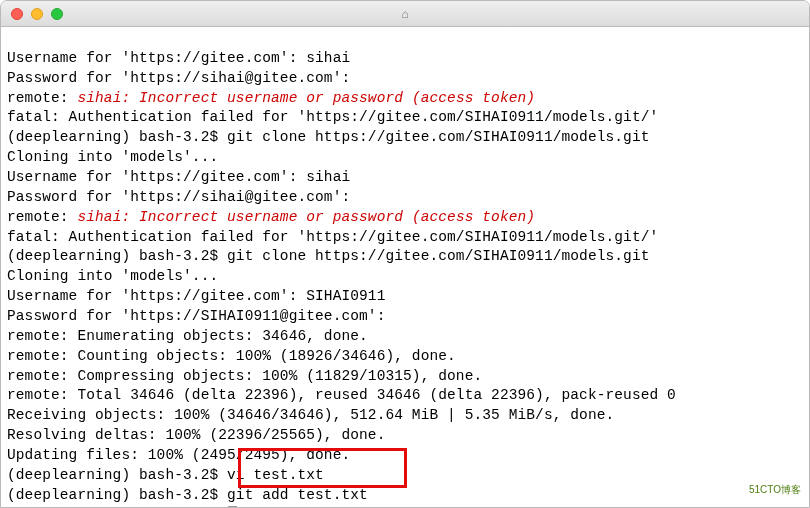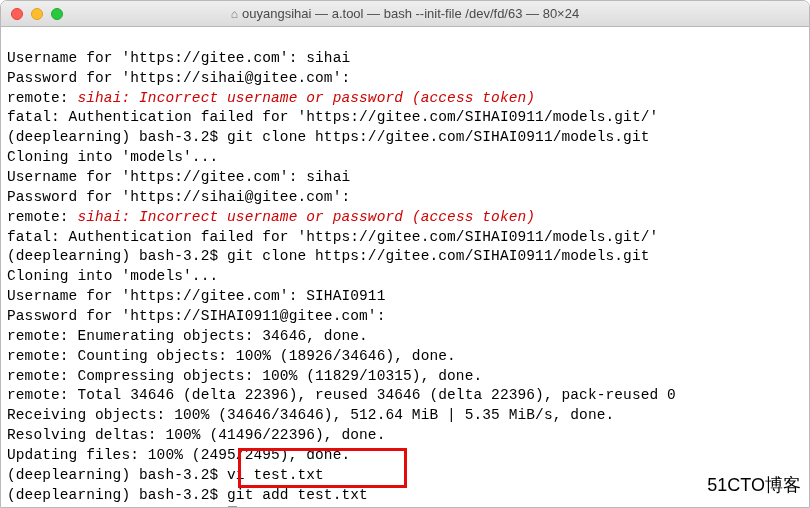--- a/index.html
+++ b/index.html
@@ -64,38 +64,37 @@
       margin-left:1px;
     }
     .highlight-box {
       position:absolute;
       border:3px solid #e40b0b;
       pointer-events:none;
     }
     .watermark {
       position:absolute;
       right:8px; bottom:10px;
-      color:#000000;
+      color:#4d7c0f;
       font-family: sans-serif;
-      font-size:18px;
+      font-size:10px;
       pointer-events:none;
     }
   </style>
 </head>
 <body>
 
 <div class="titlebar">
   <div class="traffic">
     <div class="dot red"></div>
     <div class="dot yellow"></div>
     <div class="dot green"></div>
   </div>
   <div class="title-center">
     <span class="home-icon">⌂</span>
-    <span>ouyangsihai — a.tool — bash --init-file /dev/fd/63 — 80×24</span>
   </div>
 </div>
 
 <div class="terminal">
 <span>Username for 'https://gitee.com': sihai</span>
 <span>Password for 'https://sihai@gitee.com': </span>
 <span><span>remote: </span><span class="red-text">sihai: Incorrect username or password (access token)</span></span>
 <span>fatal: Authentication failed for 'https://gitee.com/SIHAI0911/models.git/'</span>
 <span>(deeplearning) bash-3.2$ git clone https://gitee.com/SIHAI0911/models.git</span>
 <span>Cloning into 'models'...</span>
@@ -105,21 +104,21 @@
 <span>fatal: Authentication failed for 'https://gitee.com/SIHAI0911/models.git/'</span>
 <span>(deeplearning) bash-3.2$ git clone https://gitee.com/SIHAI0911/models.git</span>
 <span>Cloning into 'models'...</span>
 <span>Username for 'https://gitee.com': SIHAI0911</span>
 <span>Password for 'https://SIHAI0911@gitee.com': </span>
 <span>remote: Enumerating objects: 34646, done.</span>
 <span>remote: Counting objects: 100% (18926/34646), done.</span>
 <span>remote: Compressing objects: 100% (11829/10315), done.</span>
 <span>remote: Total 34646 (delta 22396), reused 34646 (delta 22396), pack-reused 0</span>
 <span>Receiving objects: 100% (34646/34646), 512.64 MiB | 5.35 MiB/s, done.</span>
-<span>Resolving deltas: 100% (41496/22396), done.</span>
+<span>Resolving deltas: 100% (22396/25565), done.</span>
 <span>Updating files: 100% (2495/2495), done.</span>
 <span>(deeplearning) bash-3.2$ vi test.txt</span>
 <span><span>(deeplearning) bash-3.2$ </span><span>git add test.txt</span></span>
 <span><span>(deeplearning) bash-3.2$ </span><span class="cursor"></span></span>
 </div>
 
 <div class="highlight-box" style="top: 447px; left: 237px; width: 169px; height: 40px;"></div>
 <div class="watermark">51CTO博客</div>
 
 </body></html>

